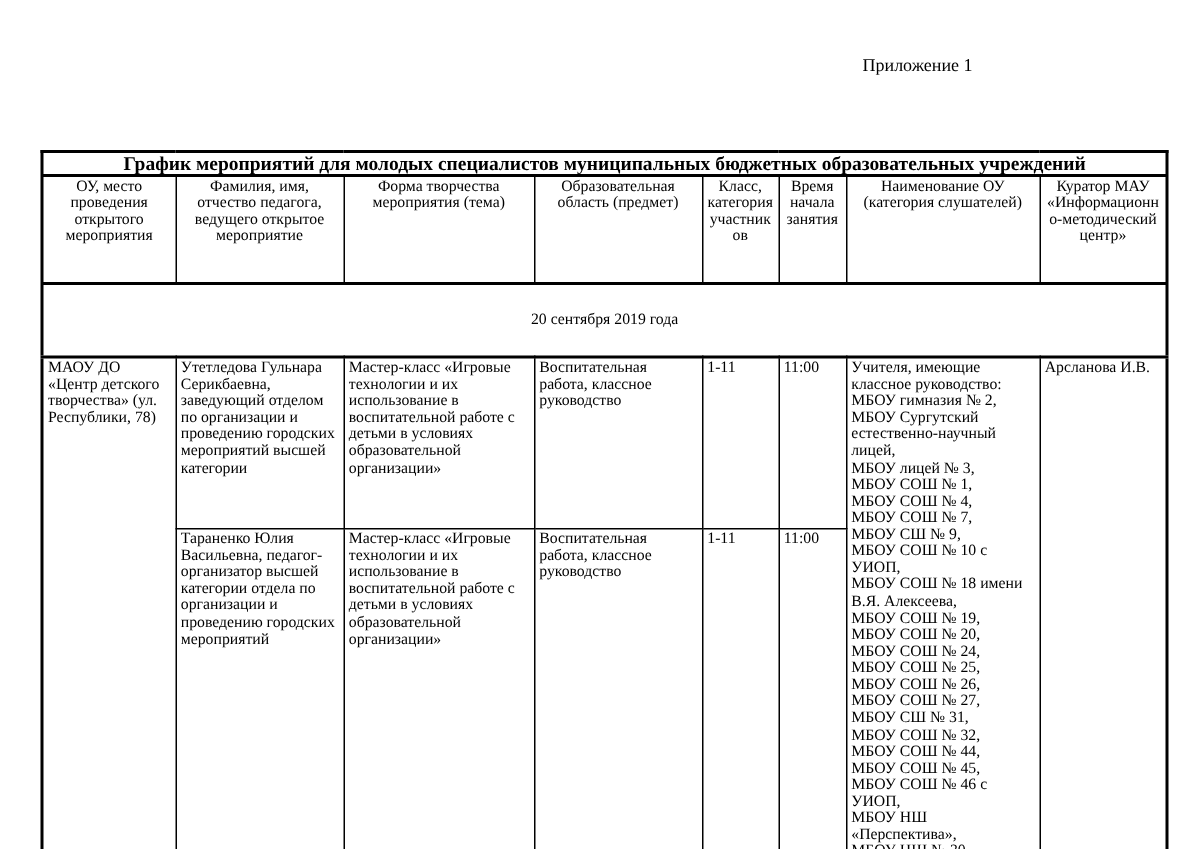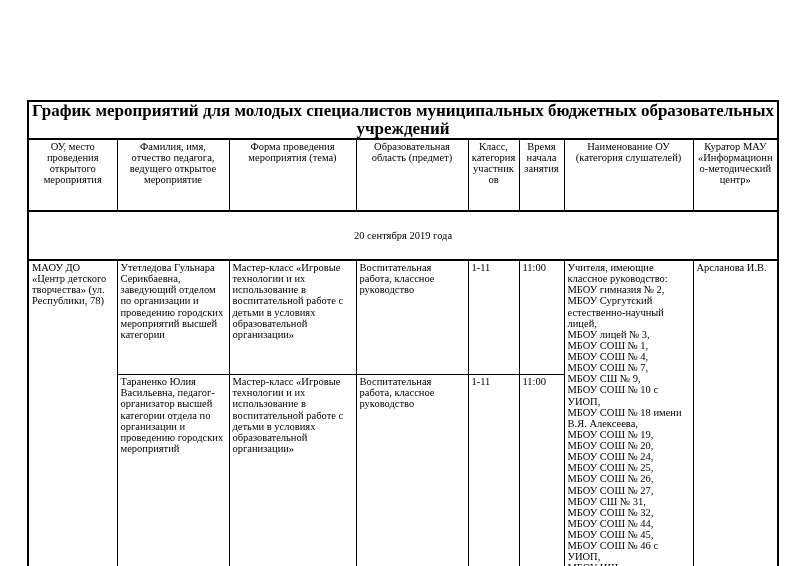--- a/index.html
+++ b/index.html
@@ -41,21 +41,21 @@
     font-size: 10.5px;
     line-height: 1.06;
     vertical-align: top;
     text-align: left;
     overflow-wrap: break-word;
     word-wrap: break-word;
   }
   tr.title-row td {
     text-align: center;
     font-weight: bold;
-    font-size: 17px;
+    font-size: 13px;
     height: 13px;
     border-bottom: 2px solid #000;
     vertical-align: middle;
     padding: 0 2px;
   }
   tr.header-row td {
     text-align: center;
     height: 53px;
   }
   tr.date-row td {
@@ -70,20 +70,21 @@
   tr.data-row-2 { height: 200px; }
   td.center { text-align: center; }
   .prelines { white-space: pre-line; }
 </style>
 </head>
 <body>
 
 <div class="page">
 
   <div class="annex">
+    <div>Приложение 1</div>
   </div>
 
   <table class="schedule">
     <colgroup>
       <col style="width:89px">
       <col style="width:112px">
       <col style="width:127px">
       <col style="width:112px">
       <col style="width:51px">
       <col style="width:45px">
@@ -92,21 +93,21 @@
     </colgroup>
 
     <tbody>
         <tr class="title-row">
       <td colspan="8">График мероприятий для молодых специалистов муниципальных бюджетных образовательных учреждений</td>
     </tr>
 
     <tr class="header-row">
       <td>ОУ, место проведения открытого мероприятия</td>
       <td>Фамилия, имя, отчество педагога, ведущего открытое мероприятие</td>
-      <td>Форма проведения мероприятия (тема)</td>
+      <td>Форма творчества мероприятия (тема)</td>
       <td>Образовательная область (предмет)</td>
       <td>Класс, категория участников</td>
       <td>Время начала занятия</td>
       <td>Наименование ОУ (категория слушателей)</td>
       <td>Куратор МАУ «Информационно-методический центр»</td>
     </tr>
 
     <tr class="date-row">
       <td colspan="8">20 сентября 2019 года</td>
     </tr>

